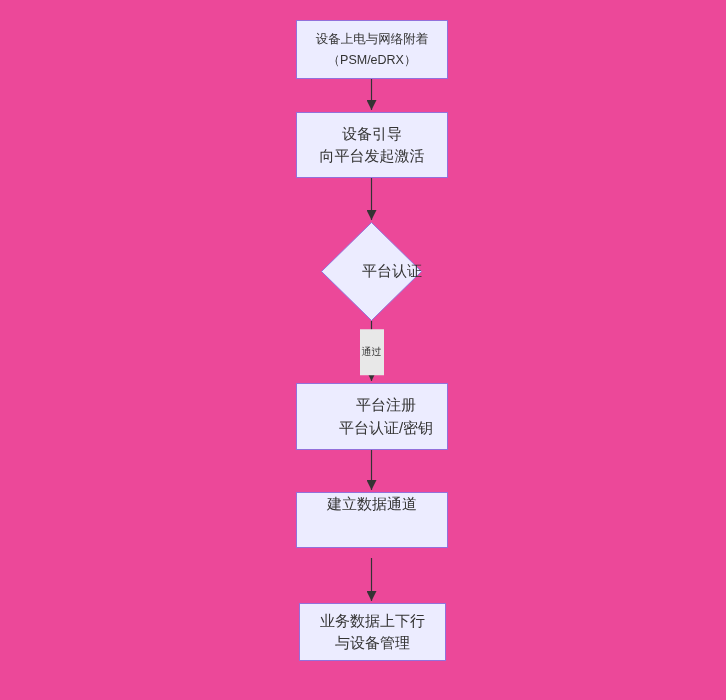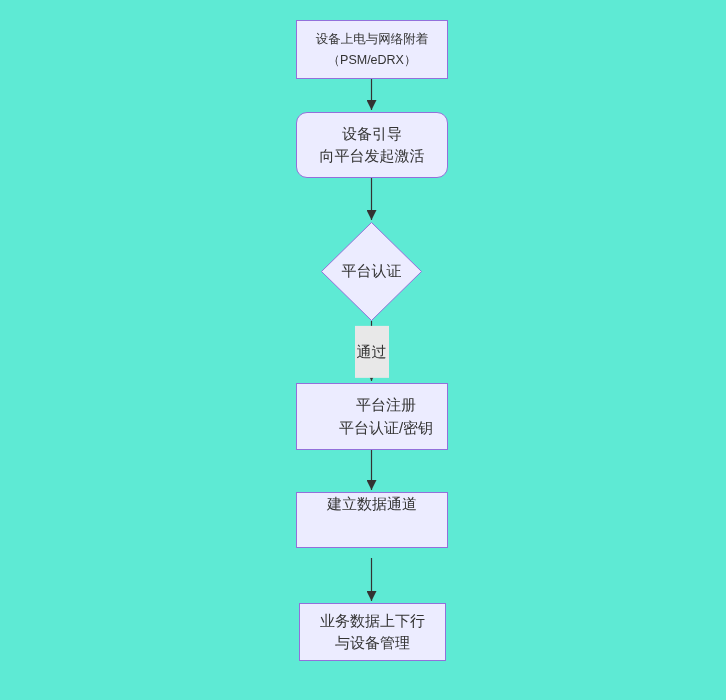--- a/index.html
+++ b/index.html
@@ -4,21 +4,21 @@
 <style>
   html, body {
     margin: 0;
     padding: 0;
     background: #ffffff;
   }
   .canvas {
     position: relative;
     width: 726px;
     height: 700px;
-    background: #5eead4;
+    background: #ec4899;
     font-family: "Liberation Sans", "DejaVu Sans", sans-serif;
     overflow: hidden;
     color: #333333;
   }
   .edges {
     position: absolute;
     left: 0;
     top: 0;
   }
   .node {
@@ -54,21 +54,21 @@
     position: relative;
     font-size: 15px;
     color: #333333;
     z-index: 1;
   }
   .edge-label {
     position: absolute;
     transform: translate(-50%, -50%);
     background: #e8e8e8;
     color: #333333;
-    font-size: 15px;
+    font-size: 10px;
     line-height: 1.35;
     padding: 16px 2px;
     white-space: nowrap;
   }
 </style>
 </head>
 <body>
 
 <div class="canvas">
 
@@ -83,26 +83,26 @@
     <line x1="371.5" y1="321" x2="371.5" y2="381" stroke="#333333" stroke-width="1.2" marker-end="url(#arrowhead)"></line>
     <line x1="371.5" y1="450" x2="371.5" y2="490" stroke="#333333" stroke-width="1.2" marker-end="url(#arrowhead)"></line>
     <line x1="371.5" y1="558" x2="371.5" y2="601" stroke="#333333" stroke-width="1.2" marker-end="url(#arrowhead)"></line>
   </svg>
 
   <div class="node node--small" style="left:296px; top:20px; width:152px; height:59px;">
     <span>设备上电与网络附着</span>
     <span>（PSM/eDRX）</span>
   </div>
 
-  <div class="node" style="left:296px; top:112px; width:152px; height:66px;border-radius:11px;">
+  <div class="node" style="left:296px; top:112px; width:152px; height:66px;">
     <span>设备引导</span>
     <span>向平台发起激活</span>
   </div>
 
-  <div class="diamond-wrap" style="left:321px; top:222px; width:101px; height:99px;">
+  <div class="diamond-wrap" style="left:321px; top:222px; width:101px; height:99px;justify-content:flex-end;">
     <svg width="101" height="99" viewBox="0 0 101 99">
       <polygon points="50.5,0.5 100.5,49.5 50.5,98.5 0.5,49.5" fill="#ECECFF" stroke="#9370DB" stroke-width="1"></polygon>
     </svg>
     <span class="diamond-label">平台认证</span>
   </div>
 
   <div class="edge-label" style="left:371.5px; top:352px;">通过</div>
 
   <div class="node" style="left:296px; top:383px; width:152px; height:67px;padding-left:28px;">
     <span>平台注册</span>

